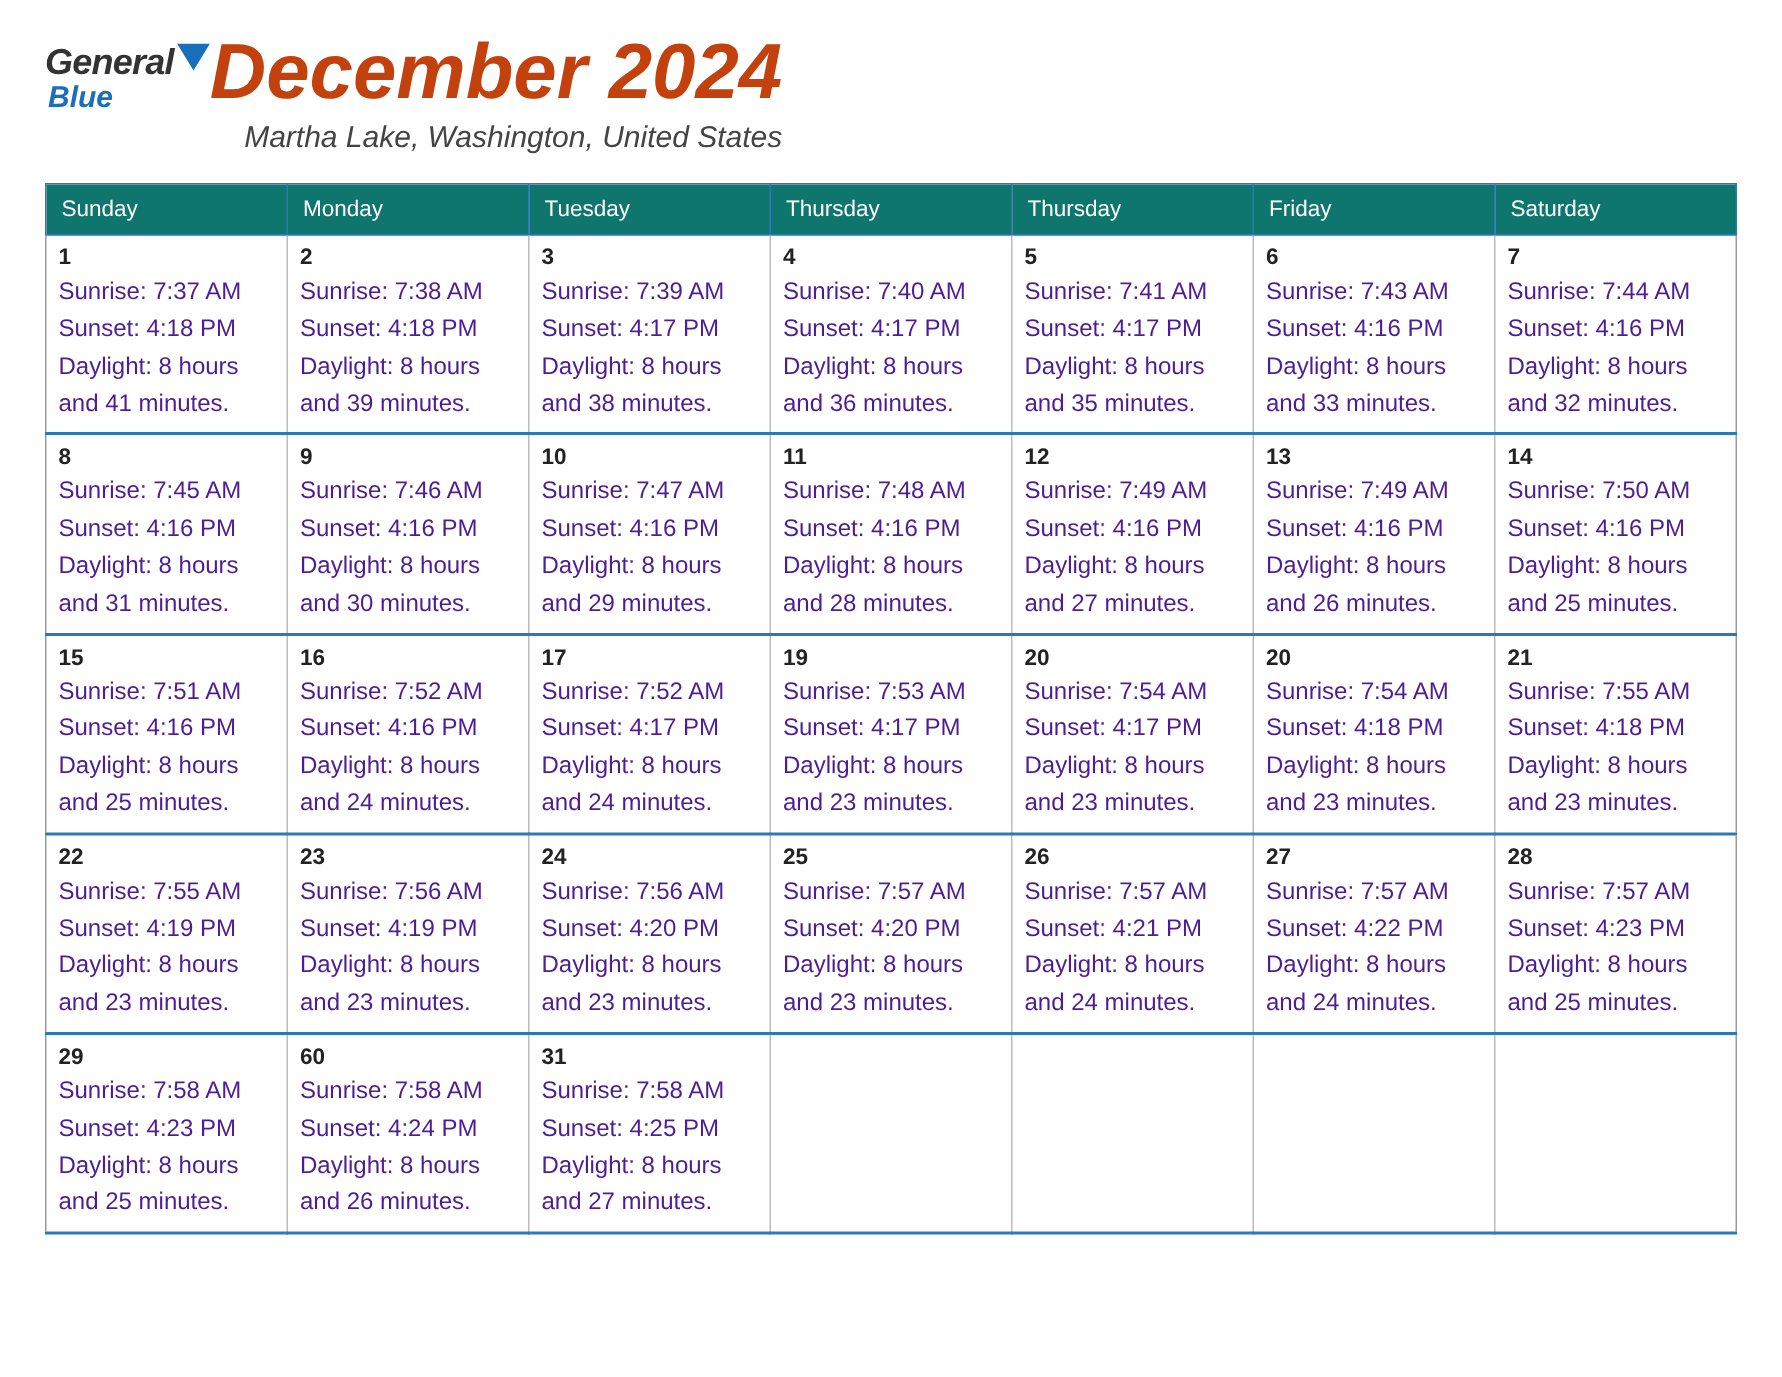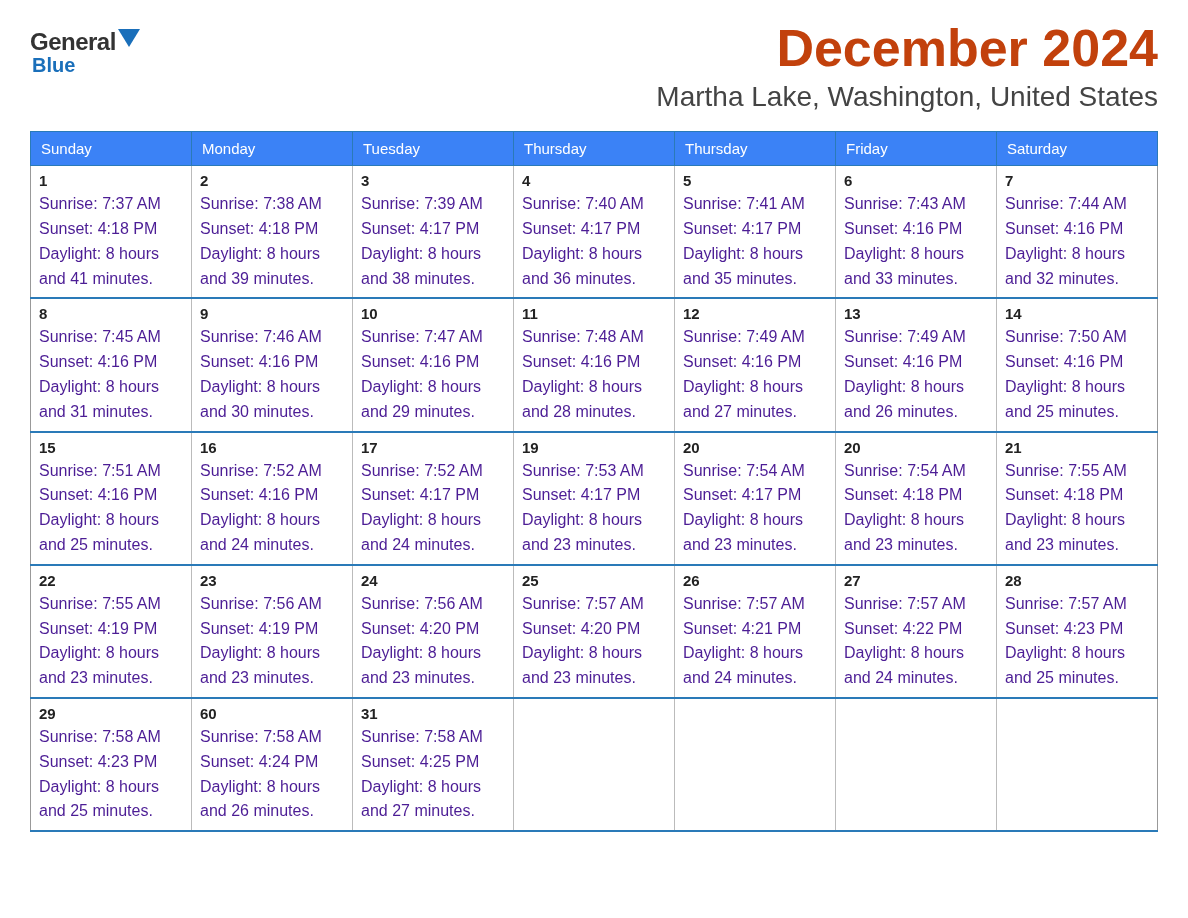--- a/index.html
+++ b/index.html
@@ -5,51 +5,52 @@
     * { margin: 0; padding: 0; box-sizing: border-box; }
     body {
       font-family: Arial, sans-serif;
       background: #fff;
       width: 1188px;
       min-height: 918px;
       padding: 20px 30px;
     }
     .header-section {
       display: flex;
-      justify-content: space-between;
+      justify-content: flex-start;
       align-items: flex-start;
       margin-bottom: 18px;
+      font-style: italic;
     }
     .logo {
       display: flex;
       flex-direction: column;
       align-items: flex-start;
       padding-top: 8px;
     }
     .title-section {
       text-align: right;
     }
     .month-title {
       font-size: 52px;
       font-weight: bold;
       color: #c2410c;
       line-height: 1.1;
     }
     .location-title {
-      font-size: 28px;
+      font-size: 20px;
       color: #444;
       margin-top: 4px;
     }
     .calendar-table {
       width: 100%;
       border-collapse: collapse;
       border: 1.5px solid #999;
     }
     .calendar-table thead tr th {
-      background-color: #3b82f6;
+      background-color: #0f766e;
       color: #fff;
       font-size: 15px;
       font-weight: normal;
       padding: 8px 10px;
       text-align: left;
       border: 1px solid #2a7ab8;
     }
     .calendar-table tbody tr td {
       vertical-align: top;
       padding: 6px 8px;

